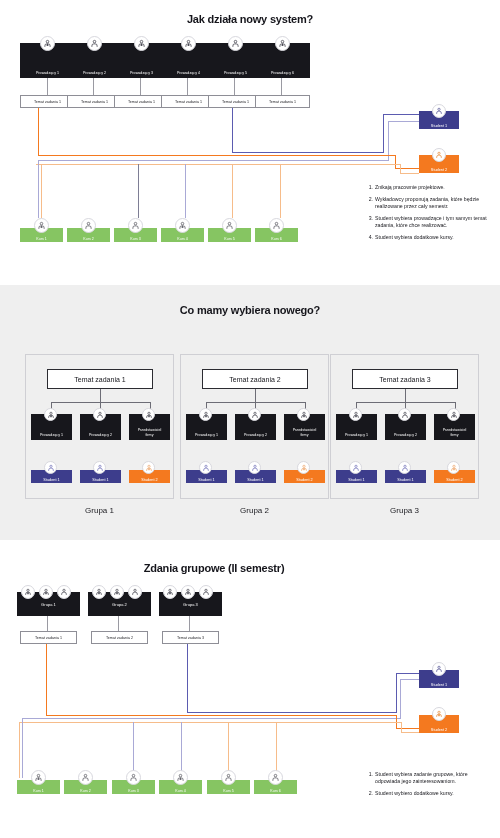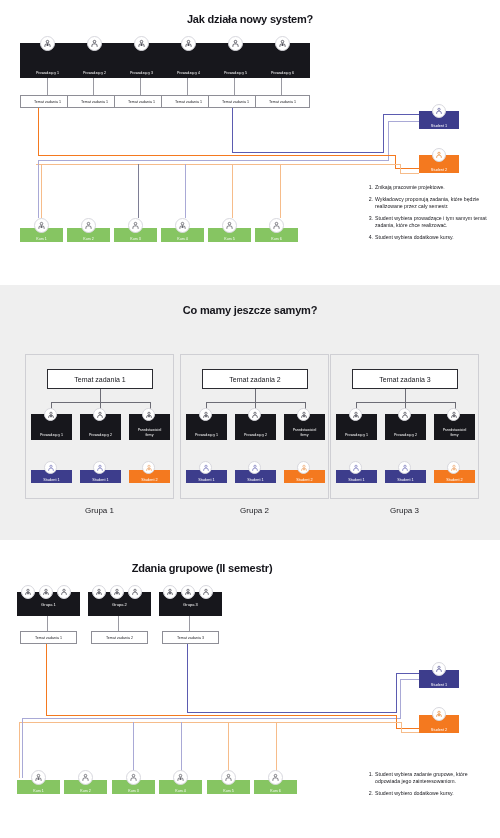--- a/index.html
+++ b/index.html
@@ -344,21 +344,21 @@
       </div>
       <div class="note-item">
         <span class="note-num">4.</span>
         <span class="note-txt">Student wybiera dodatkowe kursy.</span>
       </div>
     </div>
   </div>
 
   <div class="section" id="sec-middle">
 
-    <div class="sec-title" style="position:absolute;left:0;top:19px;width:500px;">Co mamy jeszcze samym?</div>
+    <div class="sec-title" style="position:absolute;left:0;top:19px;width:500px;">Co mamy wybiera nowego?</div>
 
     <div class="grp-panel" style="left:25px;top:69px;width:149px;height:145px;"></div>
     <div class="grp-topic" style="left:47px;top:84px;width:106px;height:20px;">
       <span class="lbl">Temat zadania 1</span>
     </div>
     <div class="ln lnv" style="left:100px;top:104px;height:13px;border-color:#6d6d76;"></div>
     <div class="ln lnh" style="left:51px;top:117px;width:99px;border-color:#6d6d76;"></div>
     <div class="ln lnv" style="left:51px;top:117px;height:8px;border-color:#6d6d76;"></div>
     <div class="ln lnv" style="left:100px;top:117px;height:8px;border-color:#6d6d76;"></div>
     <div class="ln lnv" style="left:150px;top:117px;height:8px;border-color:#6d6d76;"></div>
@@ -577,21 +577,21 @@
           <path d="M5 21v-2.2A5.2 5.2 0 0 1 10.2 13h3.6A5.2 5.2 0 0 1 19 18.8V21"></path>
           <path d="M12 13l-1.4 4 1.4 1.6 1.4-1.6z" fill="#eda165"></path>
         </svg>
     </div>
 
     <div class="grp-caption" style="left:330px;top:221px;width:149px;">Grupa 3</div>
   </div>
 
   <div class="section" id="sec-bottom">
 
-    <div class="sec-title" style="position:absolute;left:0;top:22px;width:404px;text-align:center;">Zdania grupowe (II semestr)</div>
+    <div class="sec-title" style="position:absolute;left:12px;top:22px;width:404px;text-align:center;">Zdania grupowe (II semestr)</div>
 
     <div class="ln lnv" style="left:47px;top:76px;height:15px;border-color:#9a9aa2;"></div>
     <div class="ln lnv" style="left:118px;top:76px;height:15px;border-color:#9a9aa2;"></div>
     <div class="ln lnv" style="left:189px;top:76px;height:15px;border-color:#9a9aa2;"></div>
 
     <div class="ln lnv" style="left:46px;top:104px;height:72px;border-color:#f4791f;"></div>
 
     <div class="ln lnv" style="left:187px;top:104px;height:69px;border-color:#5b5bb0;"></div>
 
     <div class="ln lnh" style="left:187px;top:172px;width:209px;border-color:#5b5bb0;"></div>

